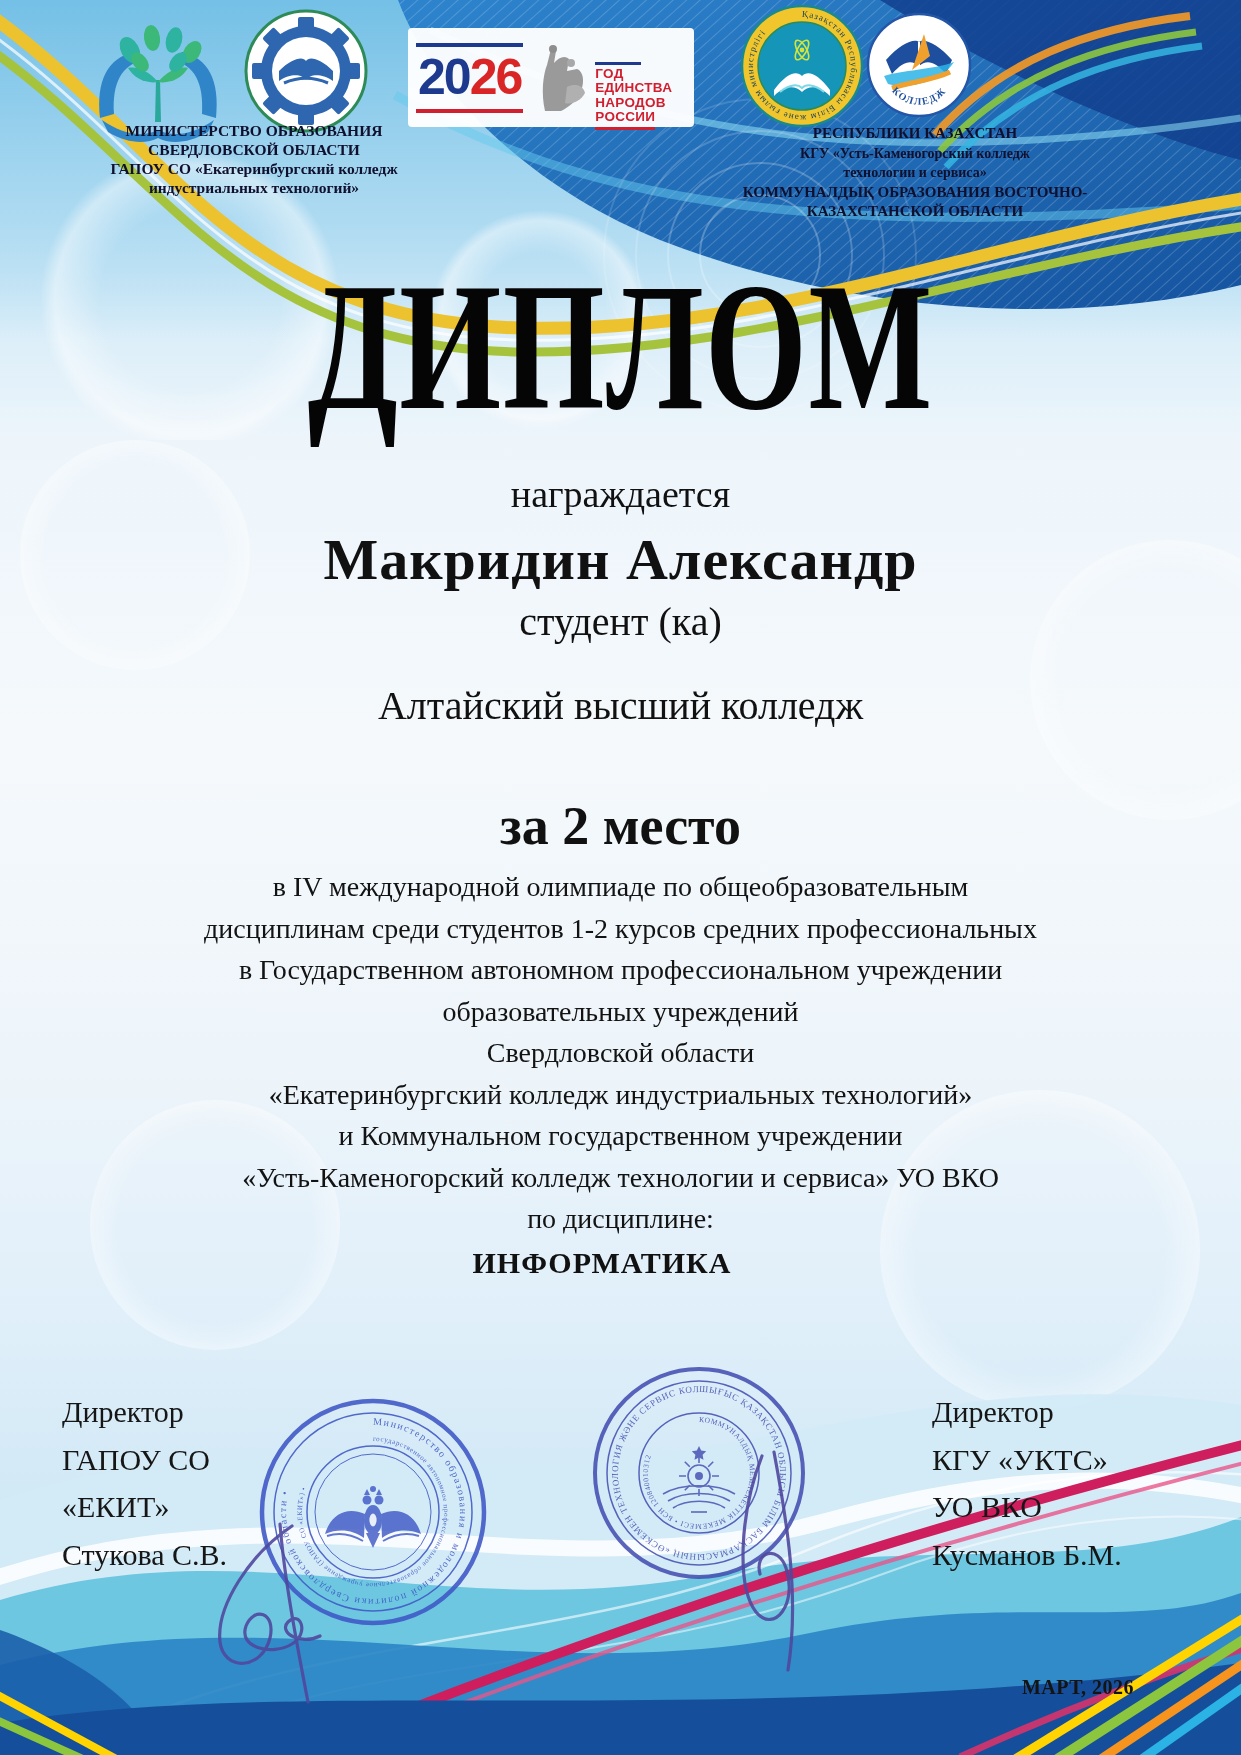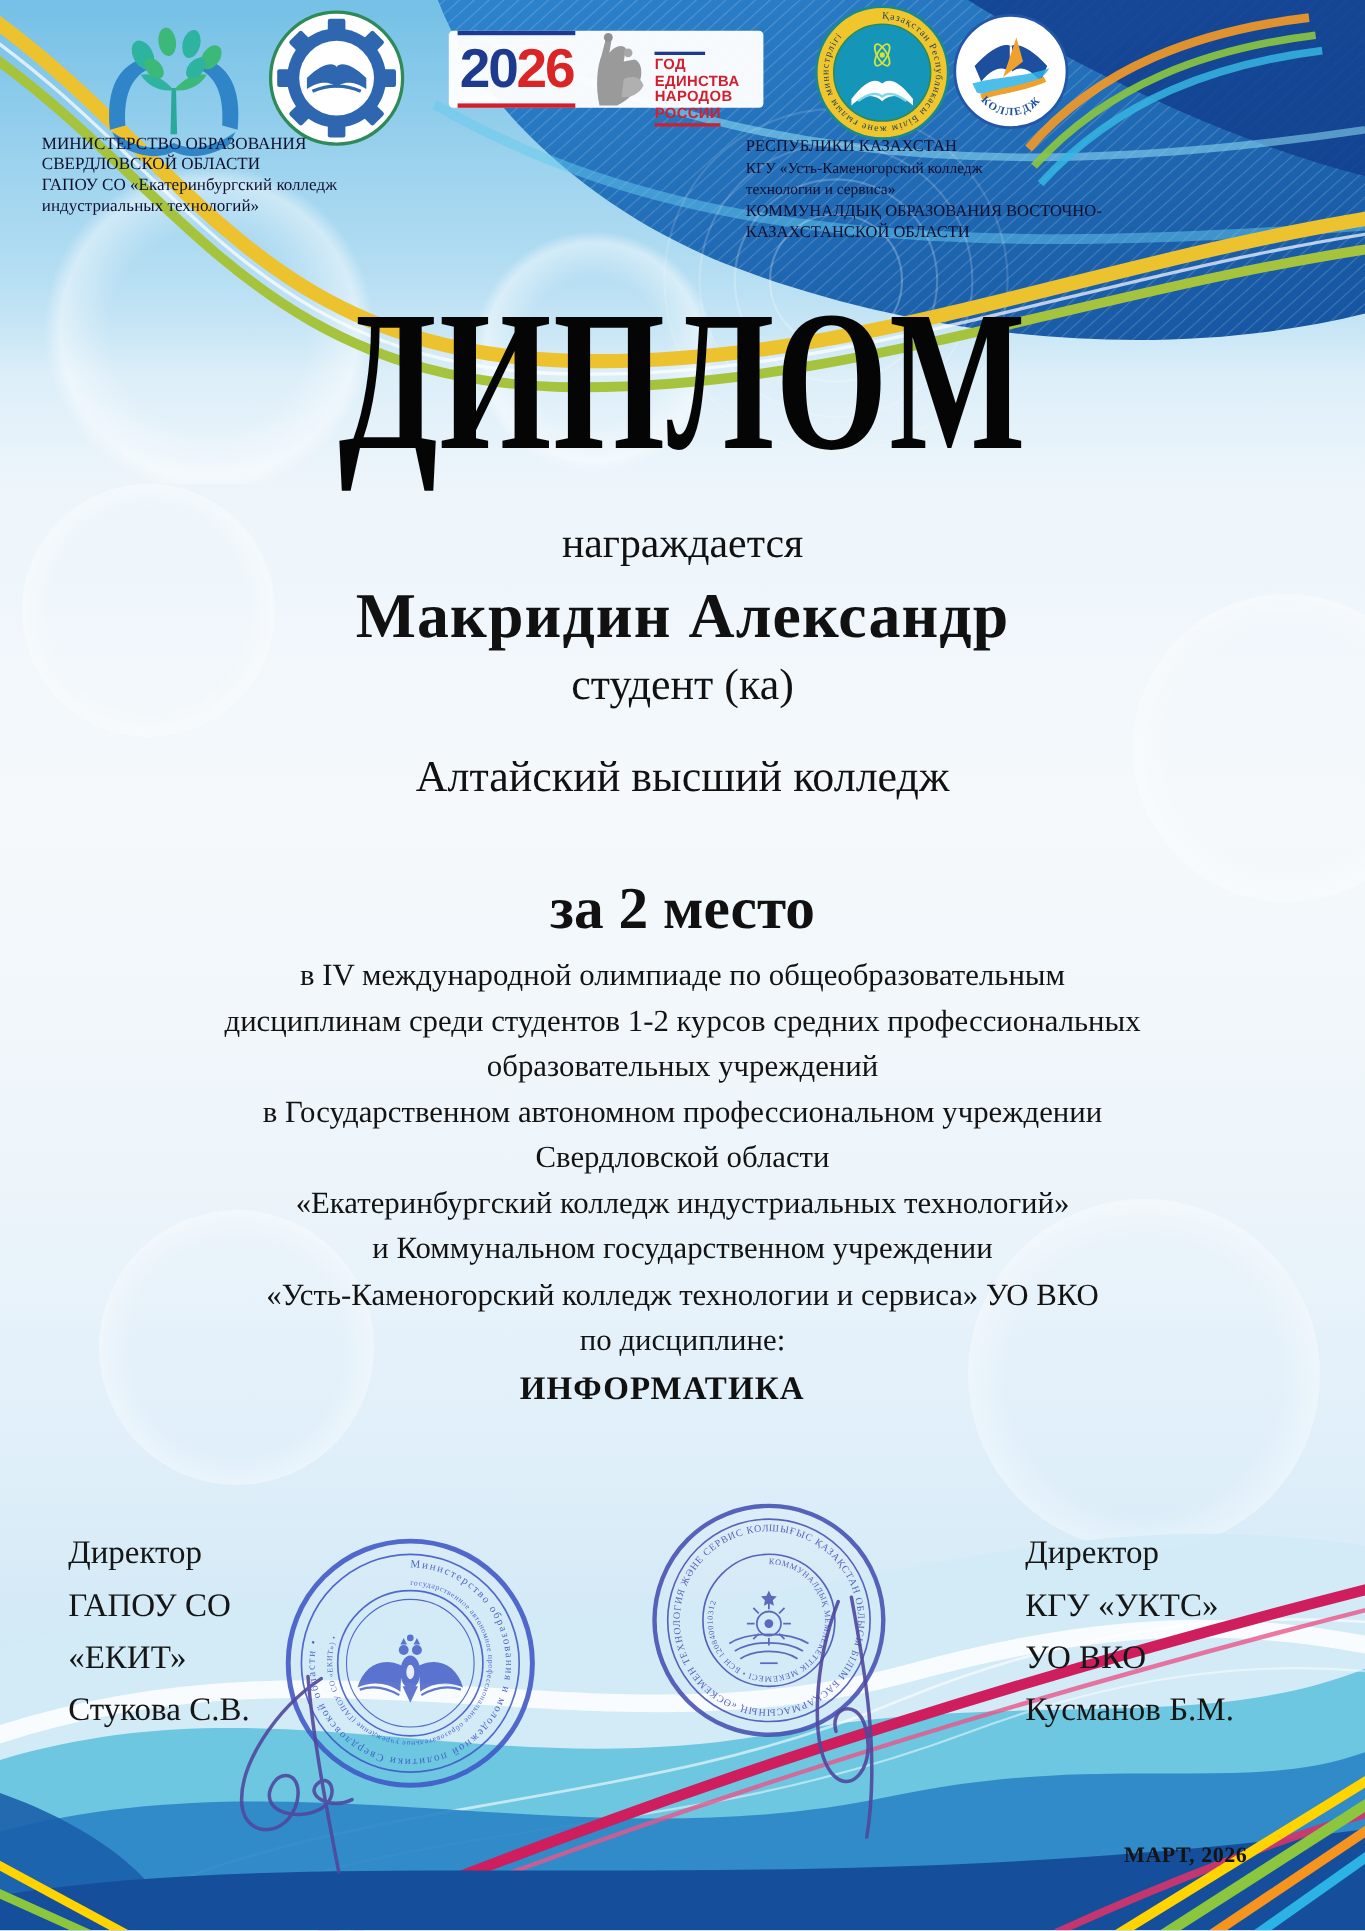--- a/index.html
+++ b/index.html
@@ -24,21 +24,21 @@
   
   #banner{position:absolute;top:0;left:0;z-index:1;}
   #waves{position:absolute;left:0;top:1325px;z-index:1;}
   .bubble{position:absolute;border-radius:50%;z-index:1;
     background:radial-gradient(circle at 50% 50%, rgba(255,255,255,0) 55%, rgba(255,255,255,.55) 78%, rgba(255,255,255,0) 92%);}
 
   
   .logo{position:absolute;z-index:3;}
 
   
-  .hdr{position:absolute;z-index:4;text-align:left;font-weight:normal;color:#10102e;}
+  .hdr{position:absolute;z-index:4;text-align:center;font-weight:bold;color:#10102e;}
   .hdr-left{top:121px;left:38px;width:432px;font-size:15.5px;line-height:19px;}
   .hdr-right{top:124px;left:678px;width:474px;font-size:15px;line-height:19.5px;}
   .hdr-line.small{font-size:14px;}
 
   
   .center-txt{position:absolute;left:0;width:100%;text-align:center;z-index:4;}
   .title{top:262px;font-size:182px;line-height:170px;font-weight:700;color:#050505;margin:0;}
   .title-inner{display:inline-block;transform:scaleX(.72);transform-origin:50% 50%;letter-spacing:2px;}
   .intro{top:472px;font-size:38px;}
   .name{top:526px;font-size:58px;font-weight:bold;letter-spacing:1px;}
@@ -57,21 +57,21 @@
   .seal{position:absolute;z-index:4;opacity:.88;}
   .seal-left{top:1392px;left:253px;}
   .seal-right{top:1360px;left:586px;}
   .sig-scrawl{position:absolute;z-index:6;}
   .scrawl-left{top:1520px;left:196px;}
   .scrawl-right{top:1446px;left:716px;}
 
   .date{top:1676px;left:0;width:1134px;font-size:20px;font-weight:bold;letter-spacing:.5px;color:#141414;text-align:right;}
 
   
-  .badge2026{position:absolute;top:28px;left:408px;width:286px;height:70px;z-index:3;
+  .badge2026{position:absolute;top:28px;left:408px;width:286px;height:99px;z-index:3;
     background:rgba(255,255,255,.96);border-radius:4px;display:flex;align-items:center;
     padding:2px 8px;box-sizing:border-box;gap:4px;}
   .badge-num{display:flex;align-items:center;border-top:4px solid #1d3a8f;border-bottom:4px solid #d21f2f;
     padding:2px 2px 4px 2px;font-family:"Liberation Sans","DejaVu Sans",sans-serif;
     font-weight:bold;font-size:50px;line-height:56px;letter-spacing:-2px;}
   .badge-num .n1{color:#1d3a8f;}
   .badge-num .n2{color:#d92525;}
   .badge-caption{font-family:"Liberation Sans","DejaVu Sans",sans-serif;font-weight:bold;
     color:#d21f2f;font-size:13.5px;line-height:14.5px;letter-spacing:.3px;margin-top:36px;}
   .badge-caption .cap-line{white-space:nowrap;}
@@ -262,22 +262,22 @@
   <h1 class="center-txt title"><span class="title-inner">ДИПЛОМ</span></h1>
   <div class="center-txt intro">награждается</div>
   <div class="center-txt name">Макридин Александр</div>
   <div class="center-txt status">студент (ка)</div>
   <div class="center-txt college">Алтайский высший колледж</div>
   <div class="center-txt place">за 2 место</div>
 
   <div class="body-block">
     <div class="body-line">в IV международной олимпиаде по общеобразовательным</div>
     <div class="body-line">дисциплинам среди студентов 1-2 курсов средних профессиональных</div>
+    <div class="body-line">в Государственном автономном профессиональном учреждении</div>
     <div class="body-line">образовательных учреждений</div>
-    <div class="body-line">в Государственном автономном профессиональном учреждении</div>
     <div class="body-line">Свердловской области</div>
     <div class="body-line">«Екатеринбургский колледж индустриальных технологий»</div>
     <div class="body-line">и Коммунальном государственном учреждении</div>
     <div class="body-line">«Усть-Каменогорский колледж технологии и сервиса» УО ВКО</div>
     <div class="body-line">по дисциплине:</div>
   </div>
 
   <div class="center-txt discipline">ИНФОРМАТИКА</div>
 
   <div class="sig sig-left">

